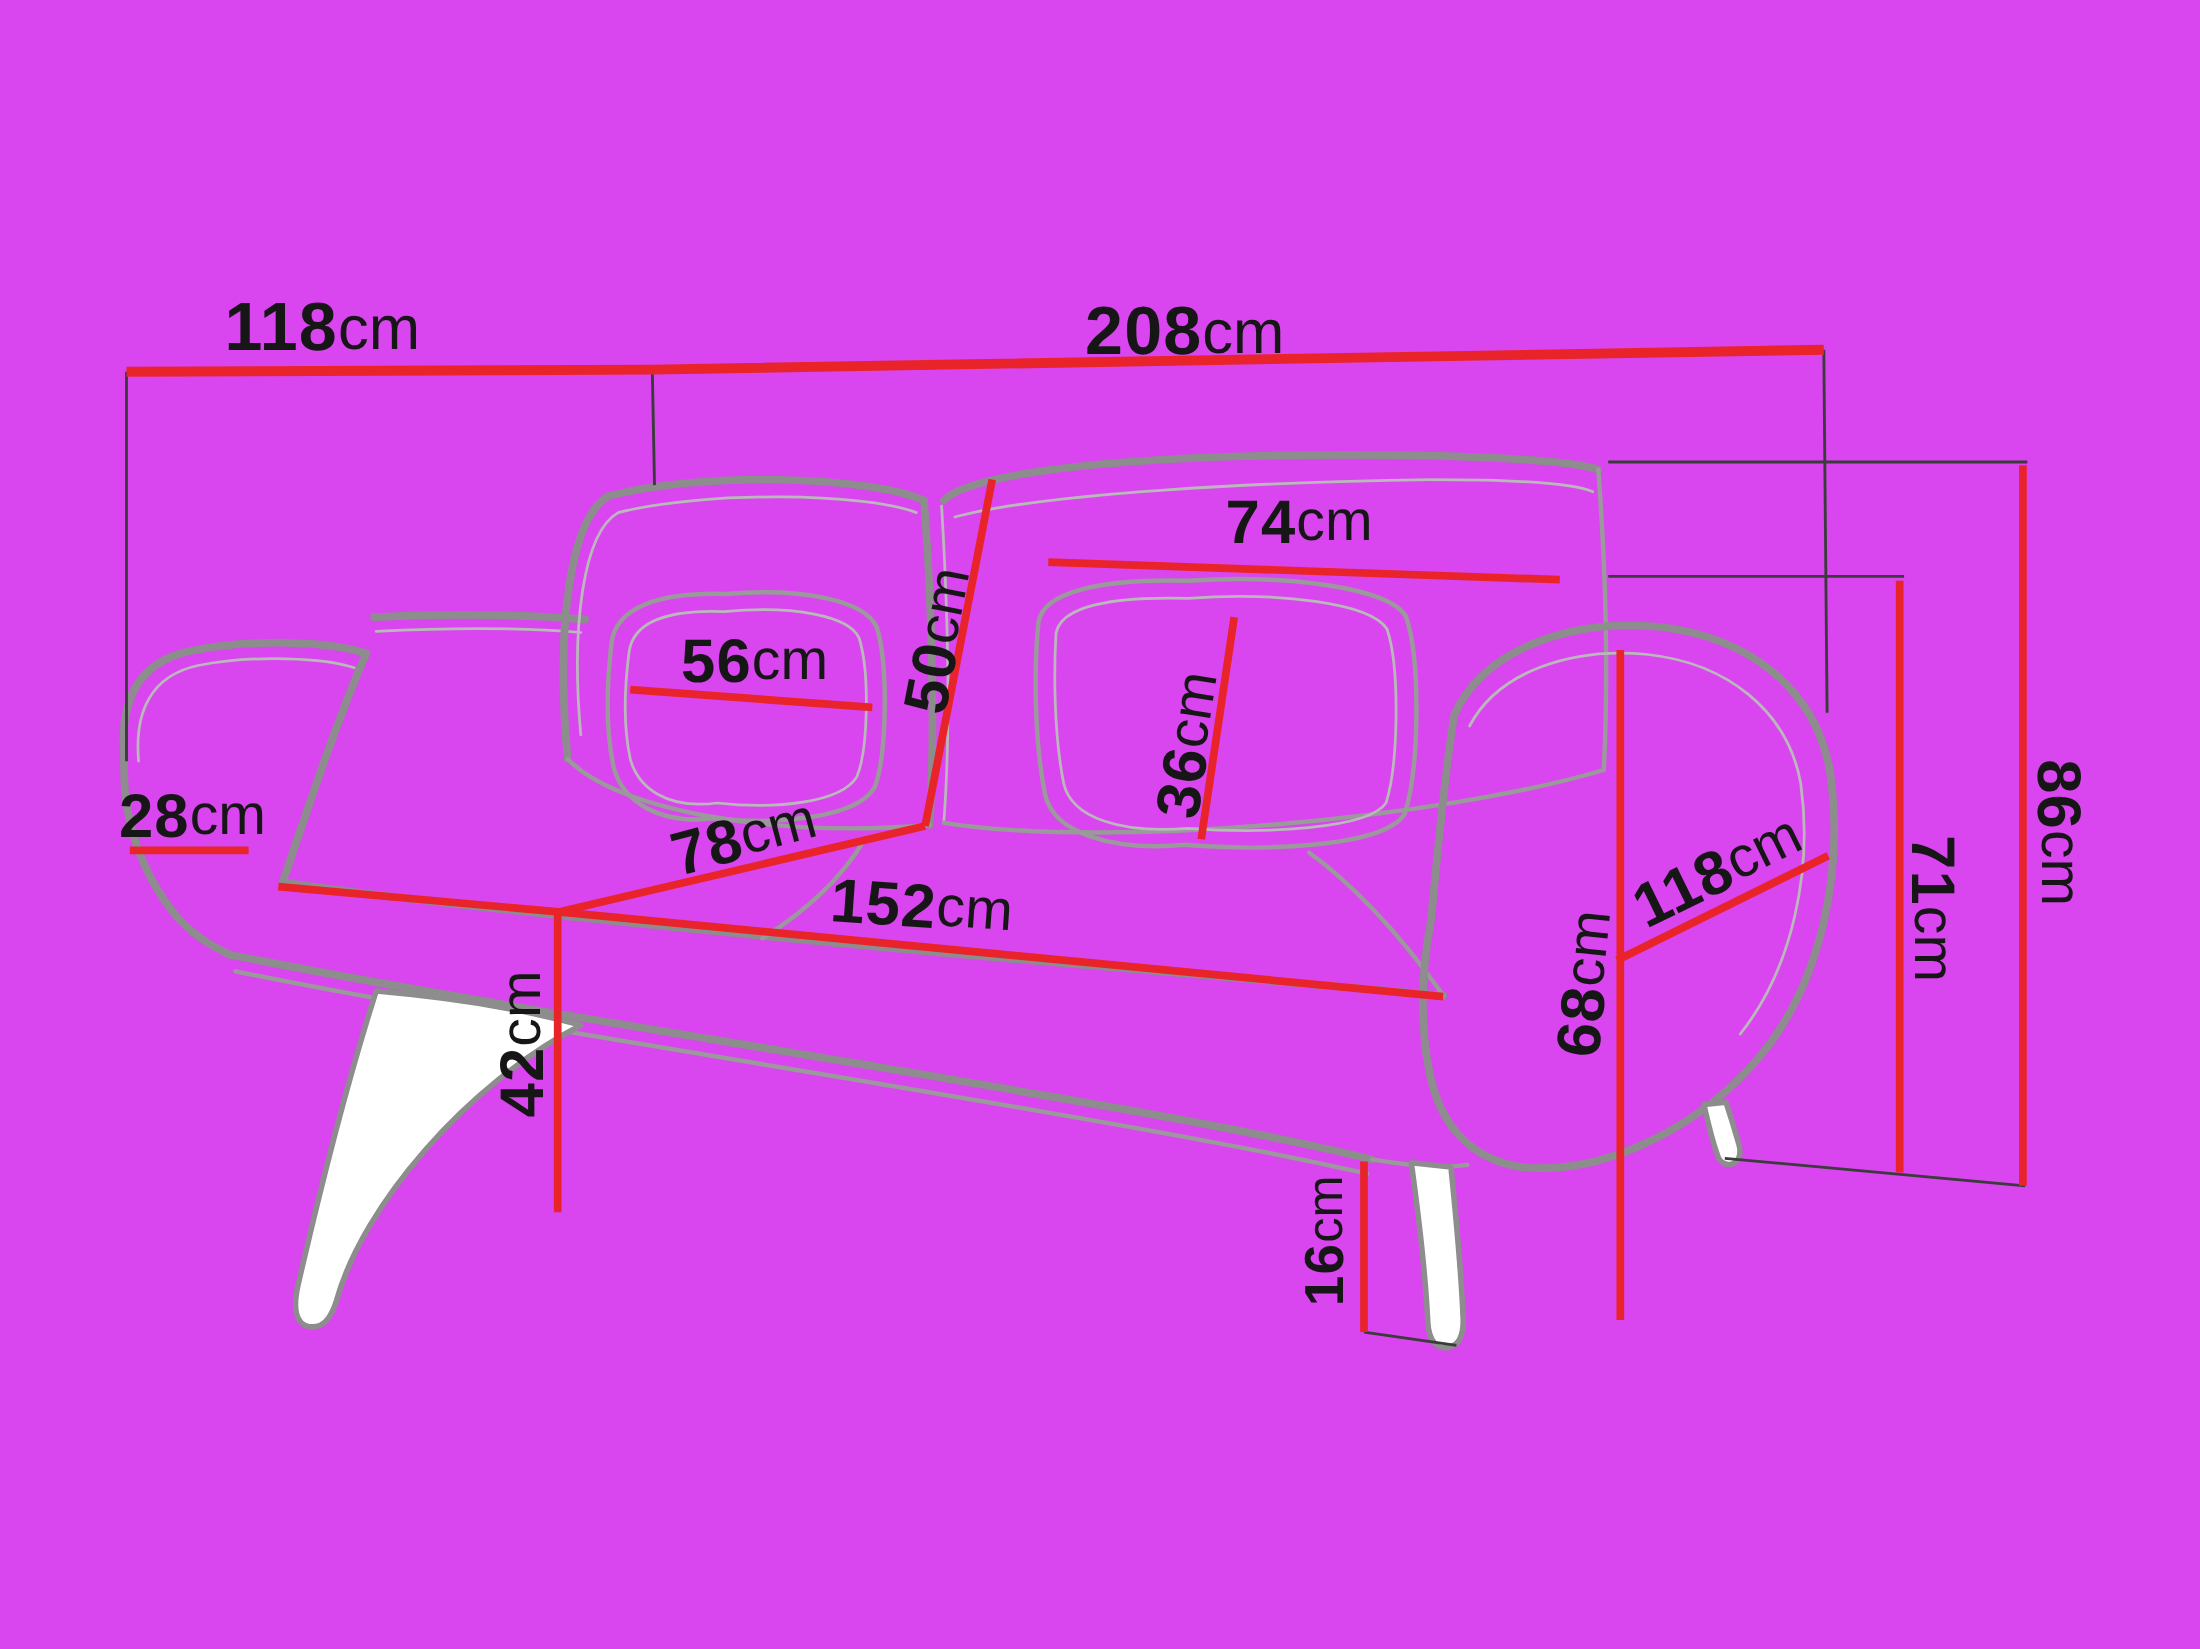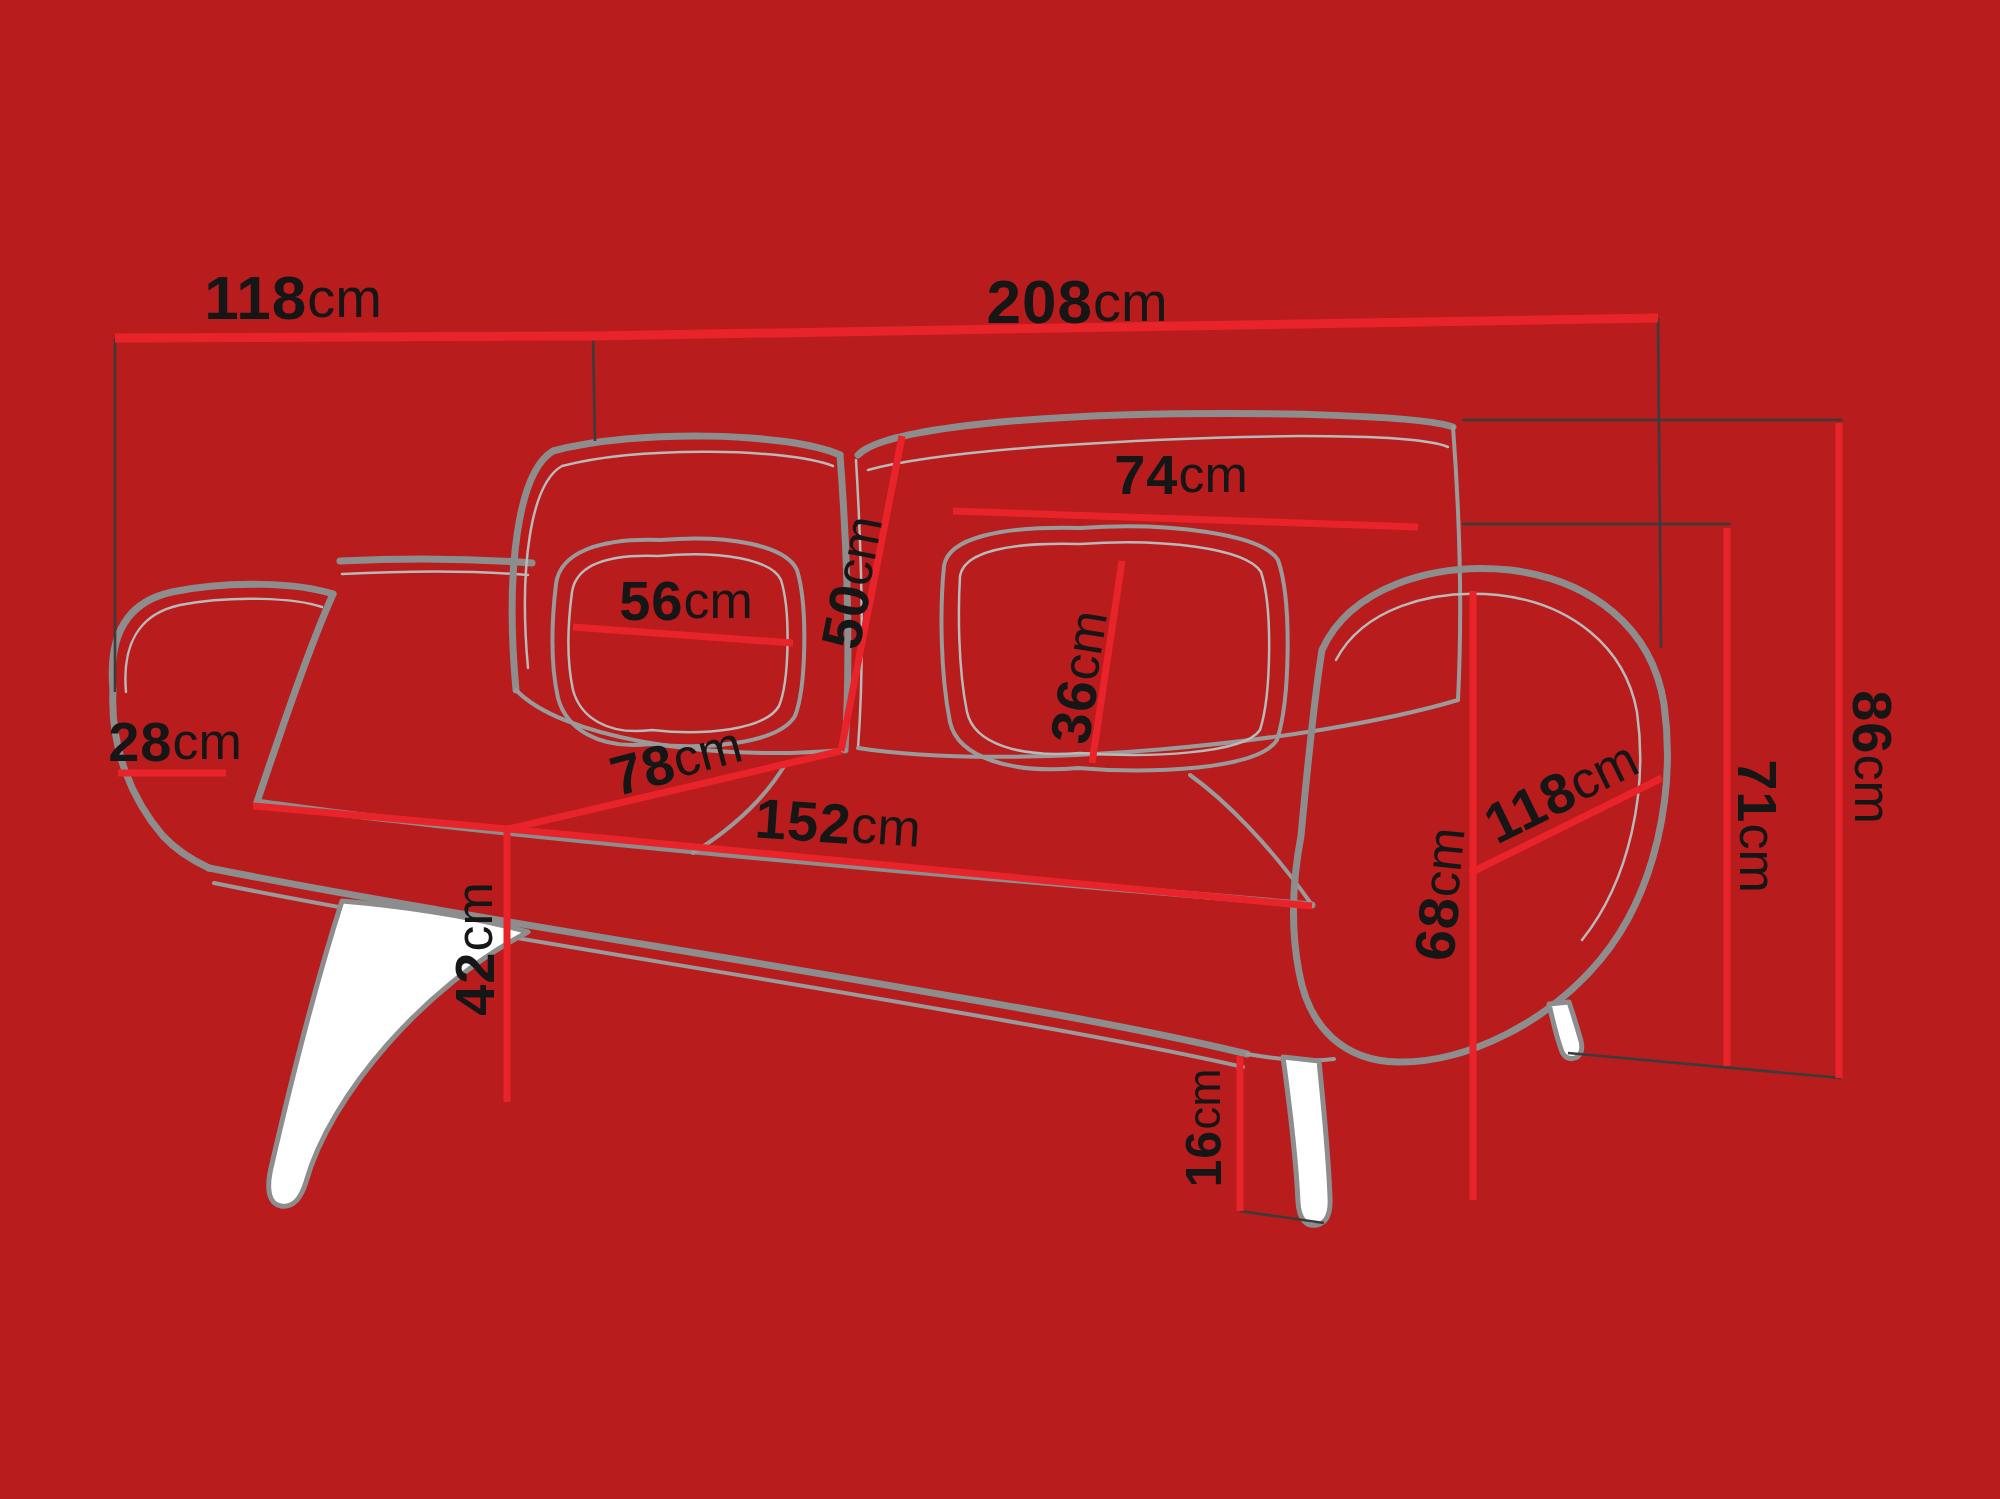--- a/index.html
+++ b/index.html
@@ -1,16 +1,16 @@
 <!DOCTYPE html>
 <html><head>
 <meta charset="utf-8">
 <style>
   html,body{margin:0;padding:0;background:#ffffff;}
-  .stage{position:relative;width:2000px;height:1499px;background:#b91c1c;overflow:hidden;}
+  .stage{position:relative;width:2000px;height:1499px;background:#d946ef;overflow:hidden;}
   svg{display:block;width:100%;height:100%;}
   
   .sofa-heavy{fill:none;stroke:#8d8d8d;stroke-width:7;stroke-linecap:round;stroke-linejoin:round;}
   .sofa-med{fill:none;stroke:#9a9a9a;stroke-width:4;stroke-linecap:round;stroke-linejoin:round;}
   .sofa-thin{fill:none;stroke:#b9b9b9;stroke-width:2.5;stroke-linecap:round;stroke-linejoin:round;}
   .leg{fill:#ffffff;stroke:#8d8d8d;stroke-width:5;stroke-linejoin:round;}
   
   .red{fill:none;stroke:#e8242a;stroke-width:7;stroke-linecap:butt;stroke-linejoin:miter;}
   .red-top{stroke-width:9;}
   .ext{fill:none;stroke:#3b3b3b;stroke-width:2.6;stroke-linecap:butt;}

